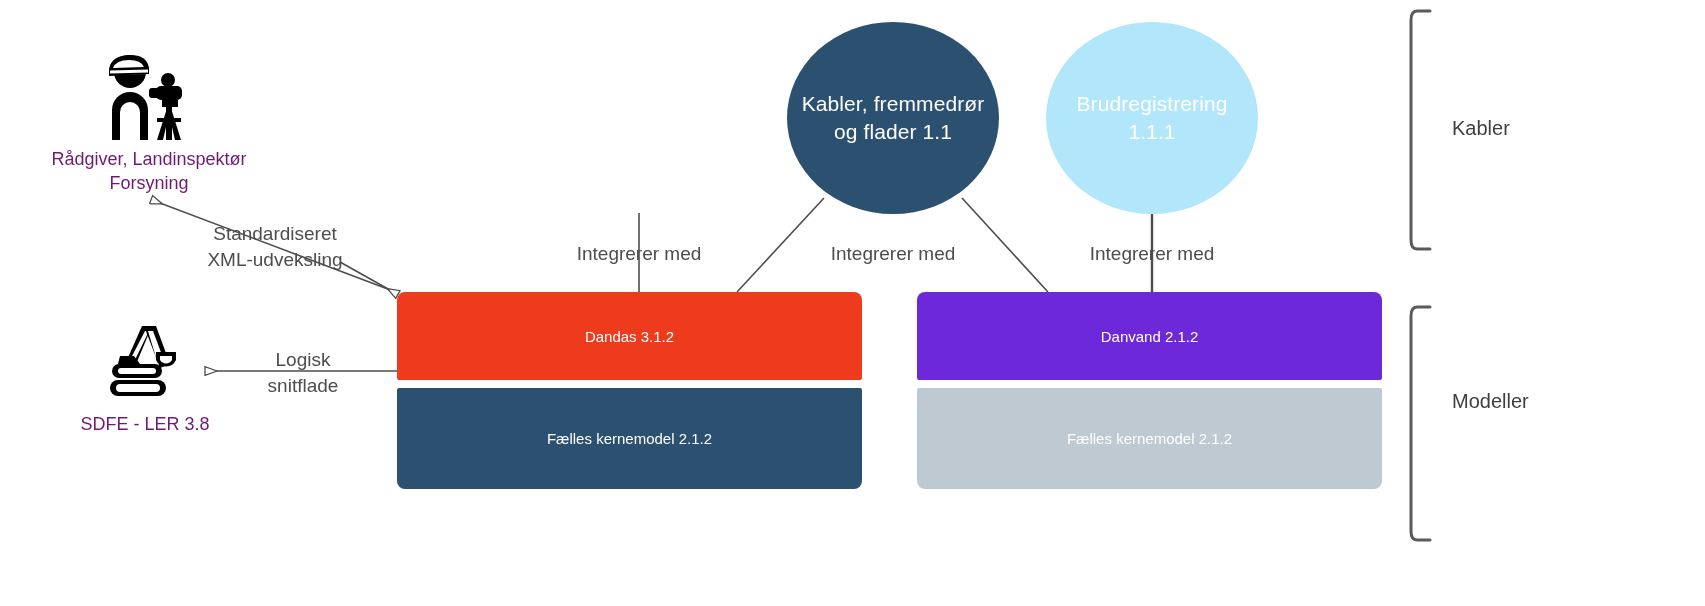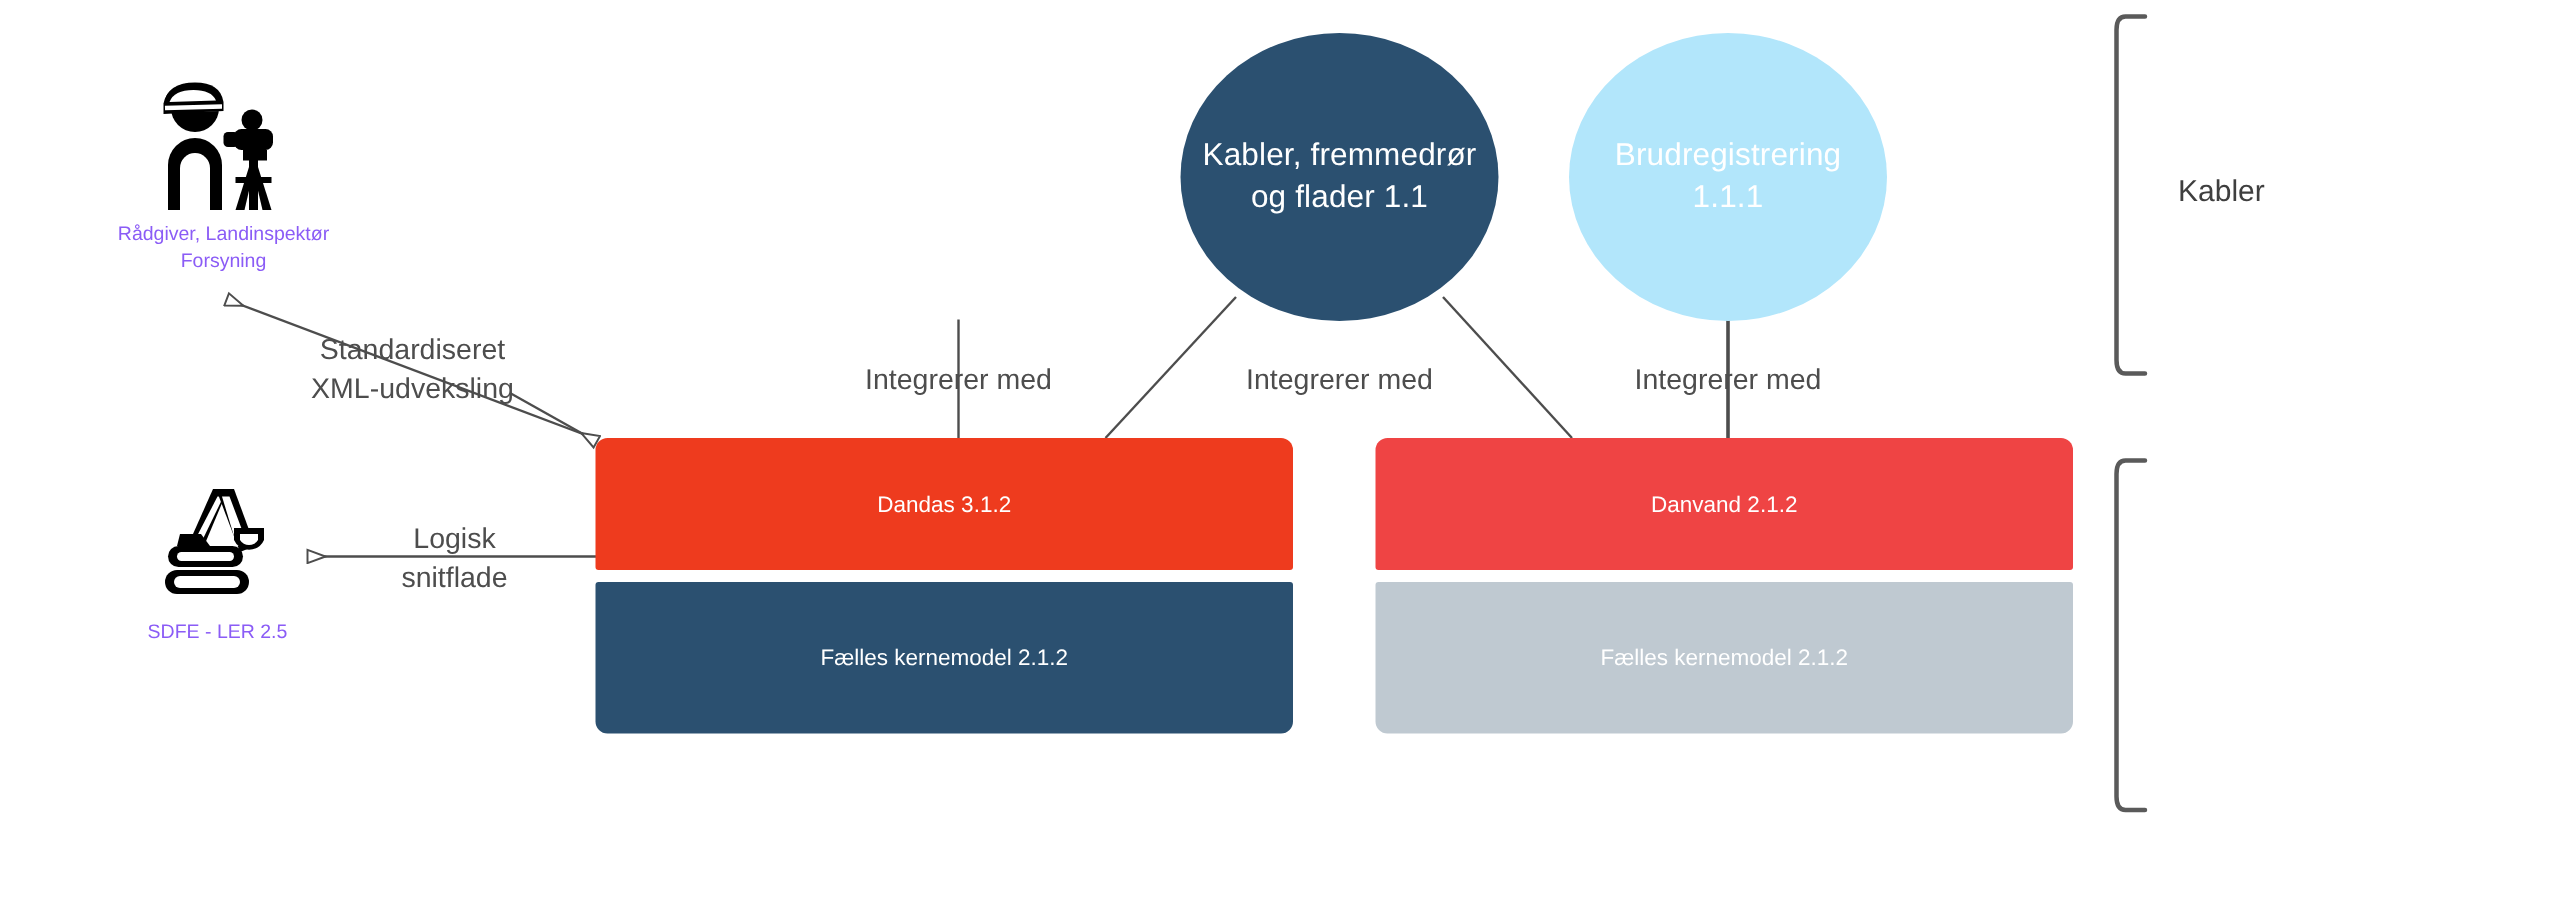--- a/index.html
+++ b/index.html
@@ -51,22 +51,22 @@
     color: #ffffff;
     font-size: 15px;
     box-sizing: border-box;
   }
   .bar-top { border-radius: 8px 8px 2px 2px; }
   .bar-bottom { border-radius: 2px 2px 8px 8px; }
 
   
   .lbl {
     position: absolute;
-    color: #8b5cf6;
-    font-size: 13px;
+    color: #701a75;
+    font-size: 18px;
     line-height: 1.35;
     text-align: center;
     white-space: pre-line;
   }
   .lbl-edge { font-size: 19px; color: #4d4d4d; }
   .lbl-group { font-size: 20px; color: #3f3f3f; }
 
   
   .icon-box {
     position: absolute;
@@ -115,21 +115,21 @@
   </div>
 
   <div class="bar bar-top" style="left:397px; top:292px; width:465px; height:88px; background:#EE3B1E;">
     <span>Dandas 3.1.2</span>
   </div>
 
   <div class="bar bar-bottom" style="left:397px; top:388px; width:465px; height:101px; background:#2B5070;">
     <span>Fælles kernemodel 2.1.2</span>
   </div>
 
-  <div class="bar bar-top" style="left:917px; top:292px; width:465px; height:88px; background:#ef4444;">
+  <div class="bar bar-top" style="left:917px; top:292px; width:465px; height:88px; background:#6d28d9;">
     <span>Danvand 2.1.2</span>
   </div>
 
   <div class="bar bar-bottom" style="left:917px; top:388px; width:465px; height:101px; background:#BFC9D1;">
     <span>Fælles kernemodel 2.1.2</span>
   </div>
 
   <div class="lbl lbl-edge" style="left:539px; top:241px; width:200px;">Integrerer med</div>
 
   <div class="lbl lbl-edge" style="left:793px; top:241px; width:200px;">Integrerer med</div>
@@ -183,18 +183,19 @@
 
       <path d="M18,46 L20,38 L34,38 L40,46 Z" fill="#000"></path>
       <rect x="12" y="46" width="50" height="14" rx="7" fill="#000"></rect>
       <rect x="18" y="50" width="38" height="6" rx="3" fill="#fff"></rect>
 
       <rect x="10" y="62" width="56" height="16" rx="8" fill="#000"></rect>
       <rect x="16" y="66" width="44" height="8" rx="4" fill="#fff"></rect>
     </svg>
   </div>
 
-  <div class="lbl" style="left:20px; top:412px; width:250px;">SDFE - LER 2.5</div>
+  <div class="lbl" style="left:20px; top:412px; width:250px;">SDFE - LER 3.8</div>
 
   <div class="lbl lbl-group" style="left:1452px; top:115px; width:180px; text-align:left;">Kabler</div>
 
+  <div class="lbl lbl-group" style="left:1452px; top:388px; width:180px; text-align:left;">Modeller</div>
 
 </div>
 
 </body></html>

